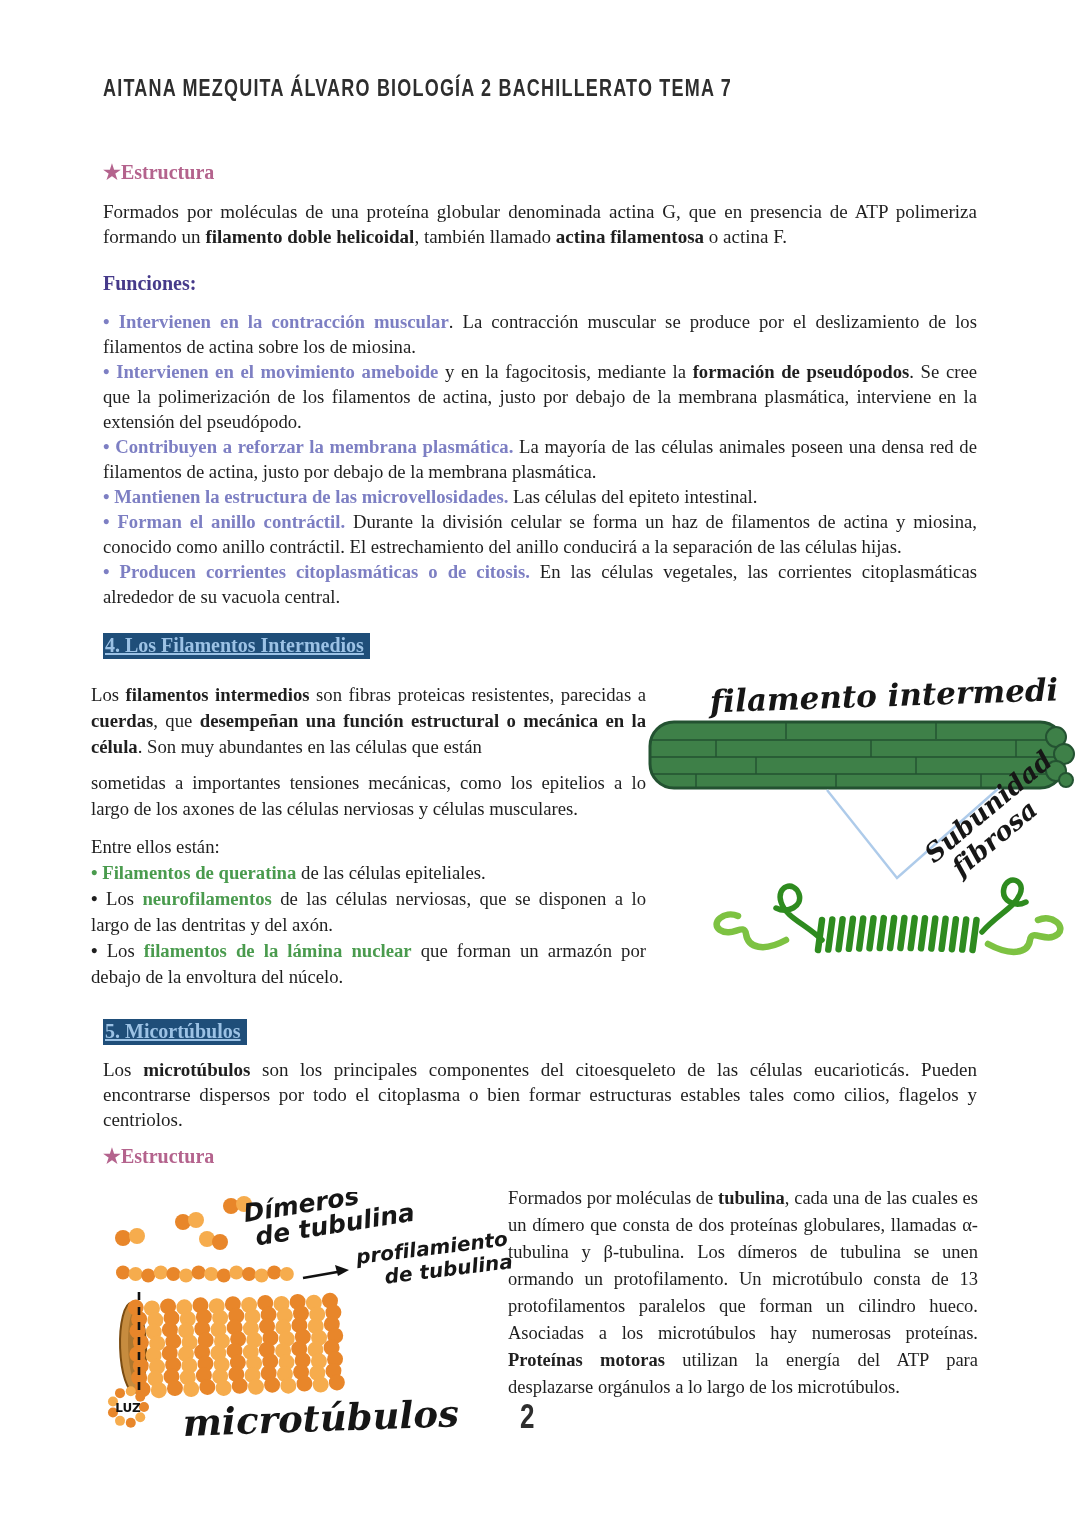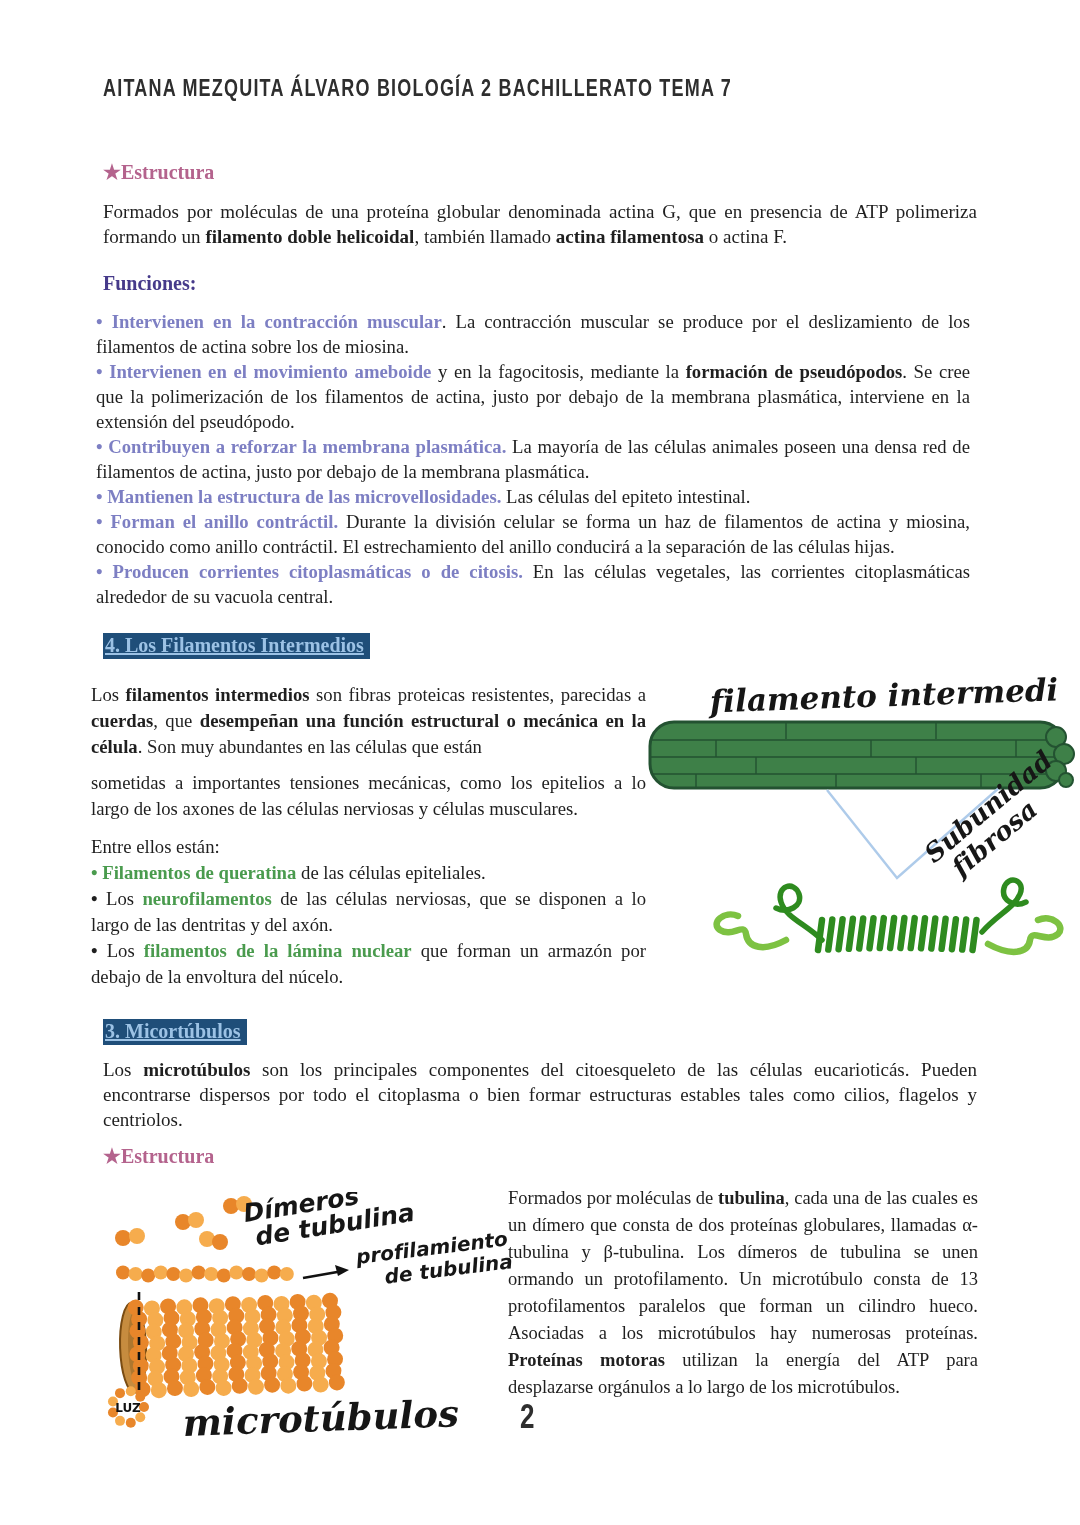--- a/index.html
+++ b/index.html
@@ -46,21 +46,21 @@
   <div class="abs doc-header" style="left:103px;top:74px;">AITANA MEZQUITA ÁLVARO BIOLOGÍA 2 BACHILLERATO TEMA 7</div>
 
   <div class="abs estructura-title" style="left:103px;top:160px;">
     <span>★</span><span>Estructura</span>
   </div>
 
   <div class="abs para" style="left:103px;top:199px;width:874px;"><span>Formados por moléculas de una proteína globular denominada actina G, que en presencia de ATP polimeriza formando un </span><span class="b">filamento doble helicoidal</span><span>, también llamado </span><span class="b">actina filamentosa</span><span> o actina F.</span></div>
 
   <div class="abs funciones-title" style="left:103px;top:272px;">Funciones:</div>
 
-  <div class="abs bullets" style="left:96px;top:309px;width:874px;">
+  <div class="abs bullets" style="left:103px;top:309px;width:874px;">
       <div class="bullet"><span class="b c-purple">• </span><span class="b c-purple">Intervienen en la contracción muscular</span><span>. La contracción muscular se produce por el deslizamiento de los filamentos de actina sobre los de miosina.</span></div>
       <div class="bullet"><span class="b c-purple">• </span><span class="b c-purple">Intervienen en el movimiento ameboide</span><span> y en la fagocitosis, mediante la </span><span class="b">formación de pseudópodos</span><span>. Se cree que la polimerización de los filamentos de actina, justo por debajo de la membrana plasmática, interviene en la extensión del pseudópodo.</span></div>
       <div class="bullet"><span class="b c-purple">• </span><span class="b c-purple">Contribuyen a reforzar la membrana plasmática.</span><span> La mayoría de las células animales poseen una densa red de filamentos de actina, justo por debajo de la membrana plasmática.</span></div>
       <div class="bullet"><span class="b c-purple">• </span><span class="b c-purple">Mantienen la estructura de las microvellosidades.</span><span> Las células del epiteto intestinal.</span></div>
       <div class="bullet"><span class="b c-purple">• </span><span class="b c-purple">Forman el anillo contráctil.</span><span> Durante la división celular se forma un haz de filamentos de actina y miosina, conocido como anillo contráctil. El estrechamiento del anillo conducirá a la separación de las células hijas.</span></div>
       <div class="bullet"><span class="b c-purple">• </span><span class="b c-purple">Producen corrientes citoplasmáticas o de citosis.</span><span> En las células vegetales, las corrientes citoplasmáticas alrededor de su vacuola central.</span></div>
     </div>
 
   <div class="abs" style="left:103px;top:633px;">
     <span class="section-heading">4. Los Filamentos Intermedios</span>
@@ -122,21 +122,21 @@
             <line x1="330.20000000000005" y1="257.5841766183645" x2="326.20000000000005" y2="287.5841766183645" stroke="#2E8B1F" stroke-width="6.5" stroke-linecap="round"></line>
             <line x1="340.5" y1="258" x2="336.5" y2="288" stroke="#2E8B1F" stroke-width="6.5" stroke-linecap="round"></line>
           </g>
         <path d="M346,270 C362,252 378,246 384,232 C390,218 372,212 368,226 C365,238 378,246 390,240" fill="none" stroke="#2E8B1F" stroke-width="5.5" stroke-linecap="round"></path>
         <path d="M352,282 C374,294 392,292 394,278 C396,266 410,282 422,272 C430,264 416,252 402,258" fill="none" stroke="#7DC242" stroke-width="6.5" stroke-linecap="round"></path>
       </g>
     </svg>
   </div>
 
   <div class="abs" style="left:103px;top:1019px;">
-    <span class="section-heading">3. Micortúbulos</span>
+    <span class="section-heading">5. Micortúbulos</span>
   </div>
 
   <div class="abs para" style="left:103px;top:1057px;width:874px;"><span>Los </span><span class="b">microtúbulos</span><span> son los principales componentes del citoesqueleto de las células eucarioticás. Pueden encontrarse dispersos por todo el citoplasma o bien formar estructuras estables tales como cilios, flagelos y centriolos.</span></div>
 
   <div class="abs estructura-title" style="left:103px;top:1144px;">
     <span>★</span><span>Estructura</span>
   </div>
 
   <div class="abs" style="left:95px;top:1192px;">
     <svg width="420" height="270" viewBox="0 0 420 270">

